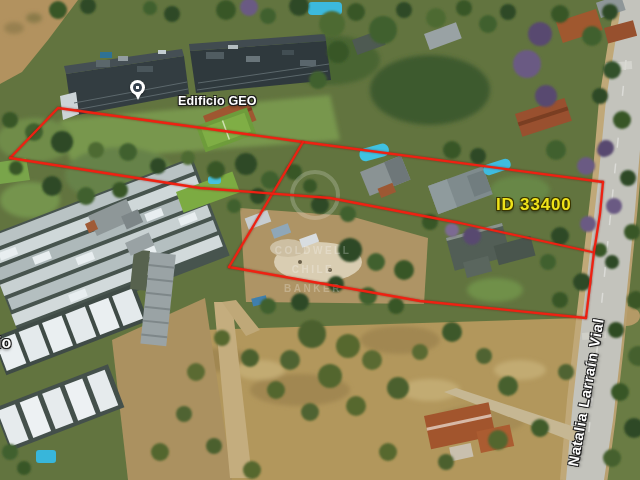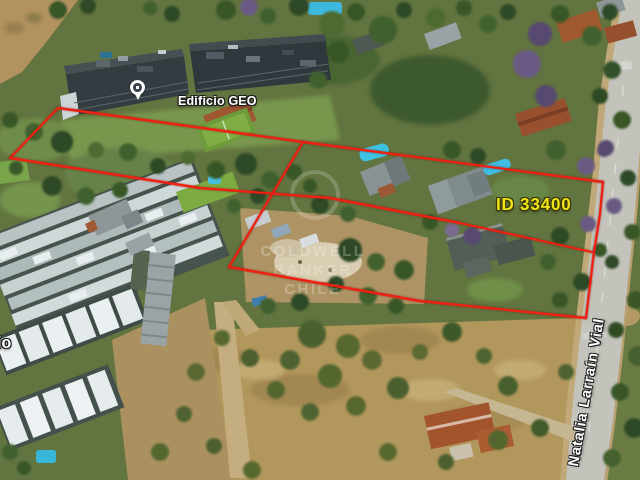--- a/index.html
+++ b/index.html
@@ -28,21 +28,21 @@
        background:#fff;box-shadow:0 1px 2px rgba(0,0,0,.55);}
   #pin::after{content:'';position:absolute;inset:3px;border-radius:50%;
        background:radial-gradient(circle,#fff 0 1.6px,#35414d 1.7px);}
   #pin::before{content:'';position:absolute;left:4.5px;top:14px;width:0;height:0;
        border-left:3px solid transparent;border-right:3px solid transparent;
        border-top:6px solid #fff;}
   
   #wm-ring{position:absolute;left:290px;top:170px;width:42px;height:42px;
        border:4px solid rgba(255,255,255,.20);border-radius:50%;}
   #wm-text{position:absolute;left:246px;top:241px;width:134px;text-align:center;
-       color:rgba(255,255,255,.25);font-weight:bold;font-size:15px;
+       color:rgba(255,255,255,.25);font-weight:bold;font-size:10px;
        letter-spacing:2.5px;line-height:19px;}
 </style>
 </head>
 <body>
 
 <div id="stage">
 
   <svg id="scene" width="640" height="480" viewBox="0 0 640 480">
     <defs>
       <filter id="soft" x="-20%" y="-20%" width="140%" height="140%">
@@ -359,22 +359,22 @@
       <circle cx="634" cy="428" r="10" fill="#2d4a25"></circle>
         <circle cx="612" cy="458" r="9" fill="#44602d"></circle>
       <circle cx="10" cy="452" r="8" fill="#41612e"></circle>
         <circle cx="24" cy="468" r="7" fill="#375628"></circle>
     </g>
   </svg>
 
   <div id="wm-ring"></div>
   <div id="wm-text">
     <div>COLDWELL</div>
+    <div>CHILE</div>
     <div>BANKER</div>
-    <div>CHILE</div>
   </div>
 
   <svg id="redlines" width="640" height="480" viewBox="0 0 640 480">
     <polyline class="boundary" points="10,158 58,108 303,142 603,182" stroke="#ee2112"></polyline>
     <polyline class="boundary" points="603,182 600,214 594,252 586,318" stroke="#ee2112"></polyline>
     <polyline class="boundary" points="586,318 420,301 229,267" stroke="#ee2112"></polyline>
     <polyline class="boundary" points="303,142 229,267" stroke="#ee2112"></polyline>
     <polyline class="boundary" points="10,158 200,188 330,198 460,223 592,252" stroke="#ee2112"></polyline>
   </svg>
 

